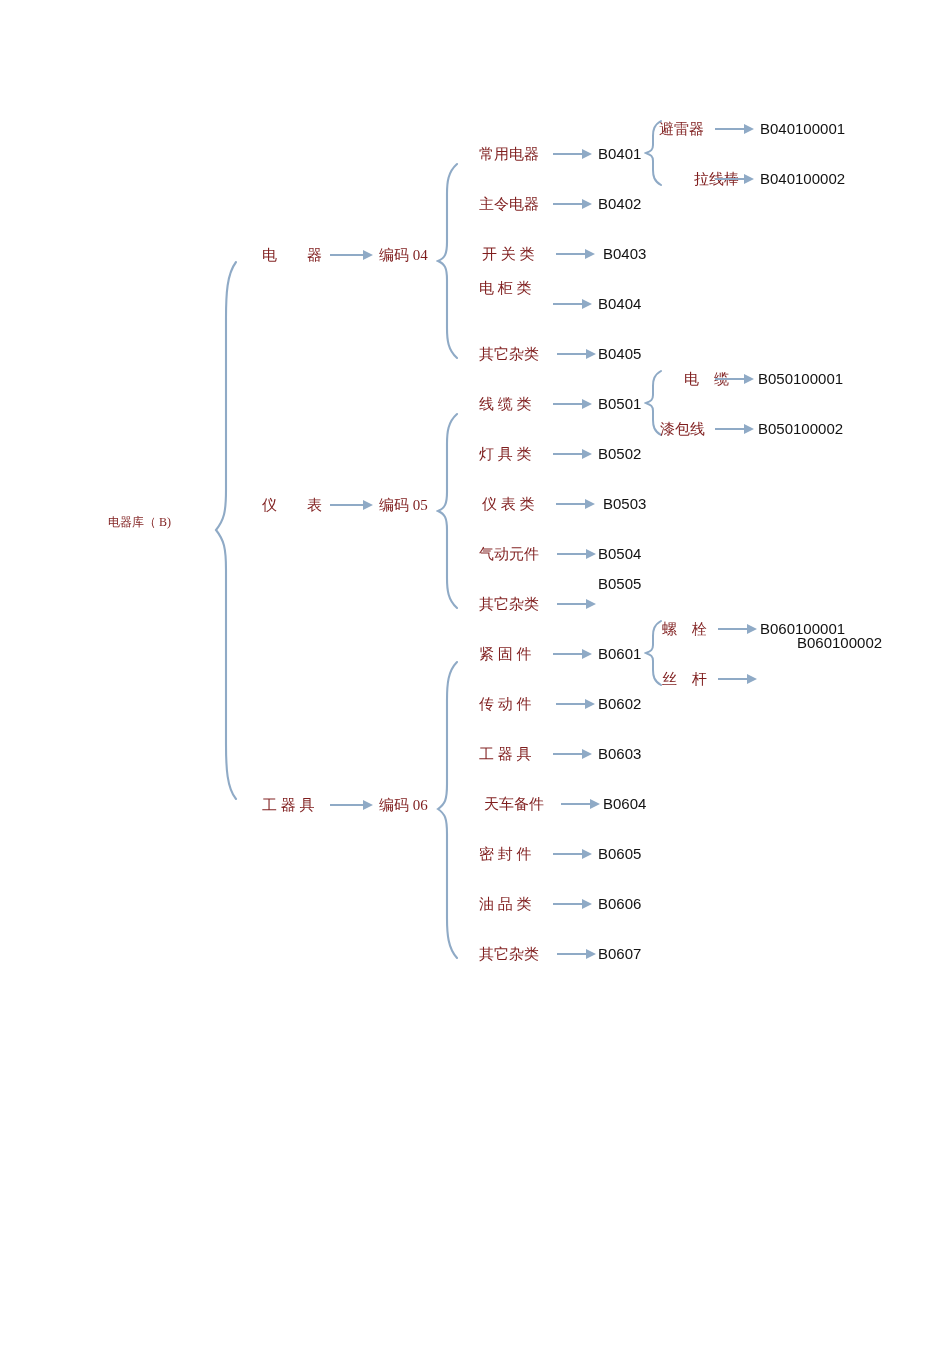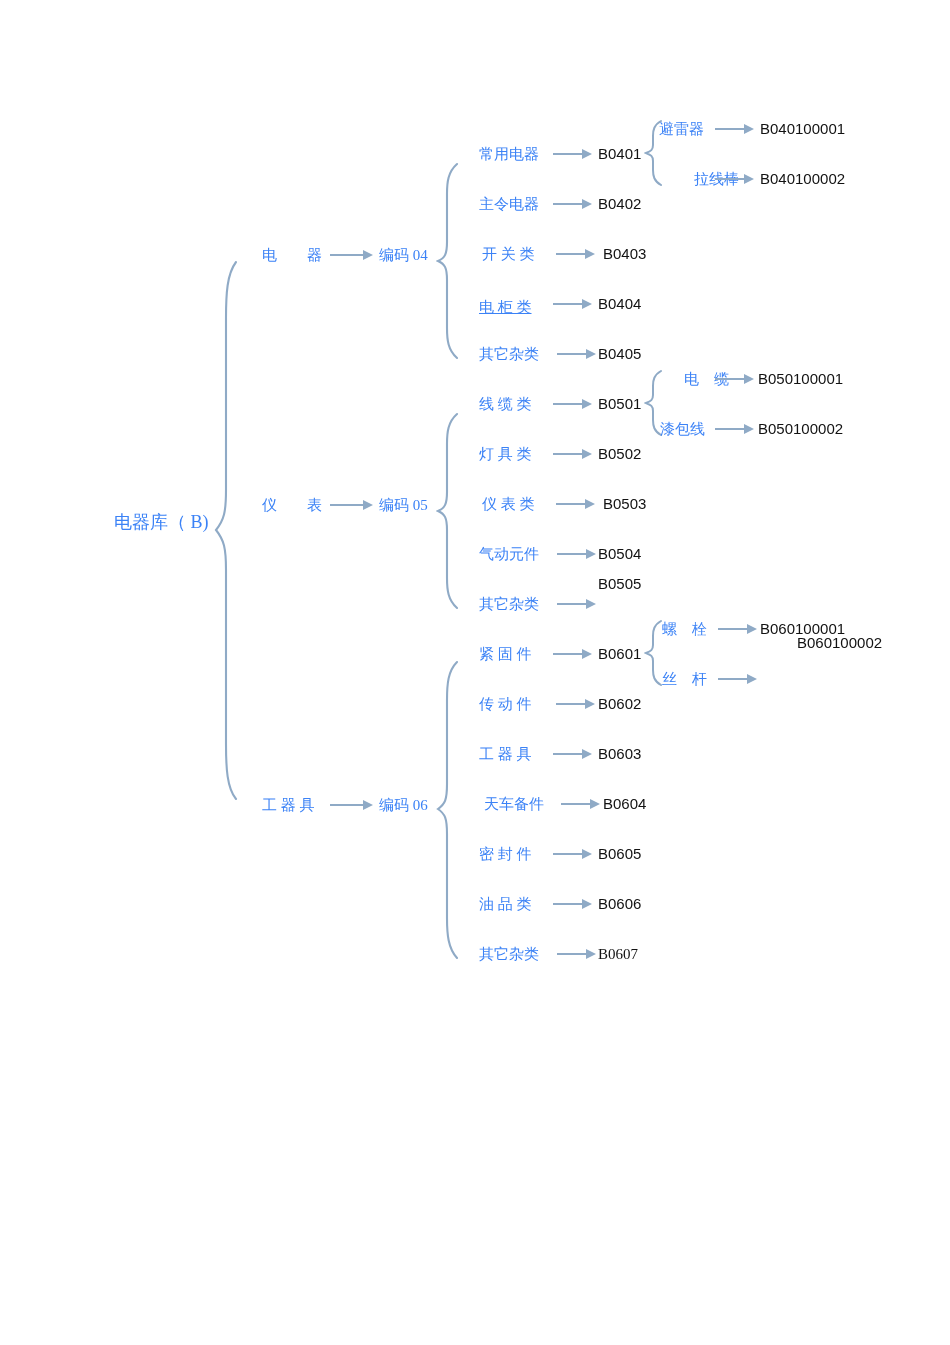--- a/index.html
+++ b/index.html
@@ -17,34 +17,33 @@
     width: 950px;
     height: 1345px;
     background: #ffffff;
     overflow: hidden;
   }
   .node {
     position: absolute;
     font-size: 15px;
     line-height: 20px;
     white-space: nowrap;
-    color: #3b82f6;
+    color: #7f1d1d;
     letter-spacing: 0px;
   }
   .node.cn {
     font-family: "Liberation Serif", "DejaVu Serif", serif;
   }
   .node.code {
     font-family: "Liberation Sans", "DejaVu Sans", sans-serif;
     font-size: 15px;
     color: #121212;
   }
   .root-label {
-    font-size: 18px;
-    margin-left: 6px;
+    font-size: 12px;
   }
   
   .arrow-wrap {
     position: absolute;
   }
   .brace-wrap {
     position: absolute;
   }
 </style>
 </head>
@@ -137,21 +136,21 @@
 
   <div class="node cn" style="left:482px; top:244px;">开 关 类</div>
   <div class="arrow-wrap" style="left:556px; top:247px;">
     <svg width="40" height="14" viewBox="0 0 40 14" xmlns="http://www.w3.org/2000/svg">
       <line x1="0" y1="7" x2="29" y2="7" stroke="#8FAAC6" stroke-width="2"></line>
       <polygon points="29,2 39,7 29,12" fill="#8FAAC6"></polygon>
     </svg>
   </div>
   <div class="node code" style="left:603px; top:244px;">B0403</div>
 
-  <div class="node cn" style="left:479px; top:297px;text-decoration:underline;">电 柜 类</div>
+  <div class="node cn" style="left:479px; top:278px;">电 柜 类</div>
   <div class="arrow-wrap" style="left:553px; top:297px;">
     <svg width="40" height="14" viewBox="0 0 40 14" xmlns="http://www.w3.org/2000/svg">
       <line x1="0" y1="7" x2="29" y2="7" stroke="#8FAAC6" stroke-width="2"></line>
       <polygon points="29,2 39,7 29,12" fill="#8FAAC6"></polygon>
     </svg>
   </div>
   <div class="node code" style="left:598px; top:294px;">B0404</div>
 
   <div class="node cn" style="left:479px; top:344px;">其它杂类</div>
   <div class="arrow-wrap" style="left:557px; top:347px;">
@@ -363,15 +362,15 @@
   </div>
   <div class="node code" style="left:598px; top:894px;">B0606</div>
 
   <div class="node cn" style="left:479px; top:944px;">其它杂类</div>
   <div class="arrow-wrap" style="left:557px; top:947px;">
     <svg width="40" height="14" viewBox="0 0 40 14" xmlns="http://www.w3.org/2000/svg">
       <line x1="0" y1="7" x2="29" y2="7" stroke="#8FAAC6" stroke-width="2"></line>
       <polygon points="29,2 39,7 29,12" fill="#8FAAC6"></polygon>
     </svg>
   </div>
-  <div class="node code" style="left:598px; top:944px;font-family:Liberation Serif, serif;">B0607</div>
+  <div class="node code" style="left:598px; top:944px;">B0607</div>
 
 </div>
 
 </body></html>

